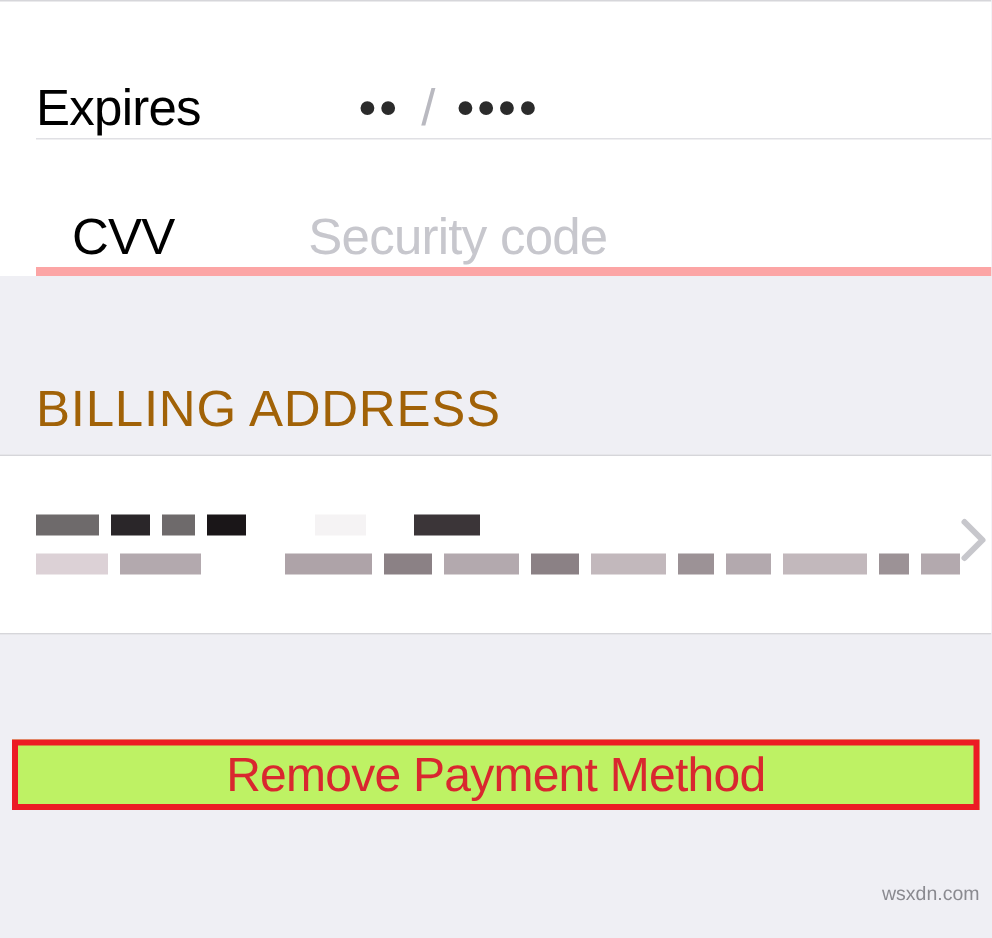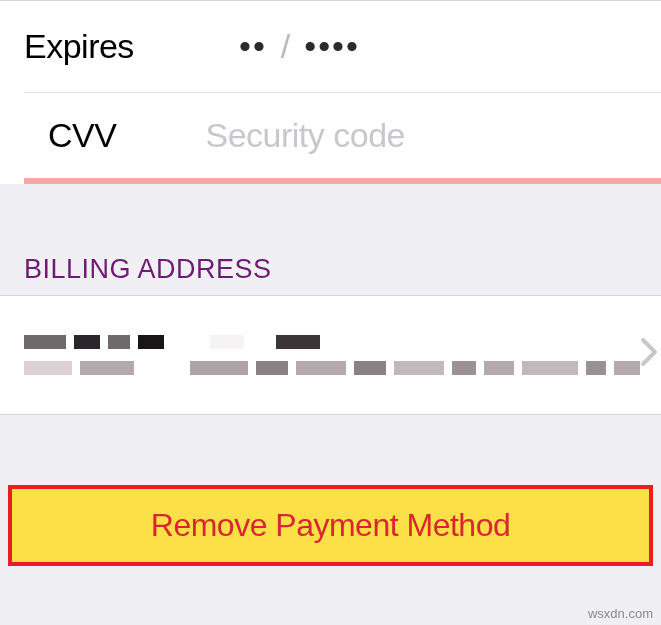--- a/index.html
+++ b/index.html
@@ -9,21 +9,21 @@
       background: #efeff4;
       font-family: -apple-system, "Helvetica Neue", Arial, sans-serif;
       position: relative;
       overflow: hidden;
     }
     .section-fields {
       background: #fff;
     }
     .row {
       display: flex;
-      align-items: center;
+      align-items: flex-end;
       min-height: 92px;
       padding: 0 24px;
       border-top: 1px solid #d6d6da;
     }
     .row:last-child { border-bottom: 6px solid #fca5a5; }
     .inner-separator {
       margin-left: 24px;
       border-top-color: #e0e0e4;
     }
     .label {
@@ -52,22 +52,22 @@
       border: none;
       outline: none;
       font-size: 34px;
       font-family: inherit;
       color: #be185d;
       width: 100%;
       background: transparent;
     }
     input.field-input::placeholder { color: #c7c7cd; }
     .section-header {
-      font-size: 27px;
-      color: #701a75;
+      font-size: 34px;
+      color: #a16207;
       padding: 70px 24px 10px;
       letter-spacing: 0.5px;
     }
     .address-row {
       background: #fff;
       display: flex;
       align-items: center;
       padding: 24px;
       border-top: 1px solid #d6d6da;
       border-bottom: 1px solid #d6d6da;
@@ -88,34 +88,34 @@
     .chevron {
       color: #c7c7cc;
       font-size: 36px;
     }
     .bottom-area {
       padding-top: 70px;
     }
     .remove-btn-wrap {
       margin: 0 8px;
       border: 4px solid #ec1c24;
-      background: #fde047;
-      padding: 18px 0;
+      background: #bef264;
+      padding: 1px 0;
       text-align: center;
       cursor: pointer;
     }
     .remove-btn {
       color: #d9272f;
       font-size: 32px;
       font-weight: 400;
       letter-spacing: -0.5px;
     }
     .watermark {
       position: absolute;
-      bottom: 4px;
+      bottom: 22px;
       right: 8px;
       font-size: 13px;
       color: #8a8a90;
     }
   </style>
 </head>
 <body>
 
 <div class="section-fields">
   <div class="row">

